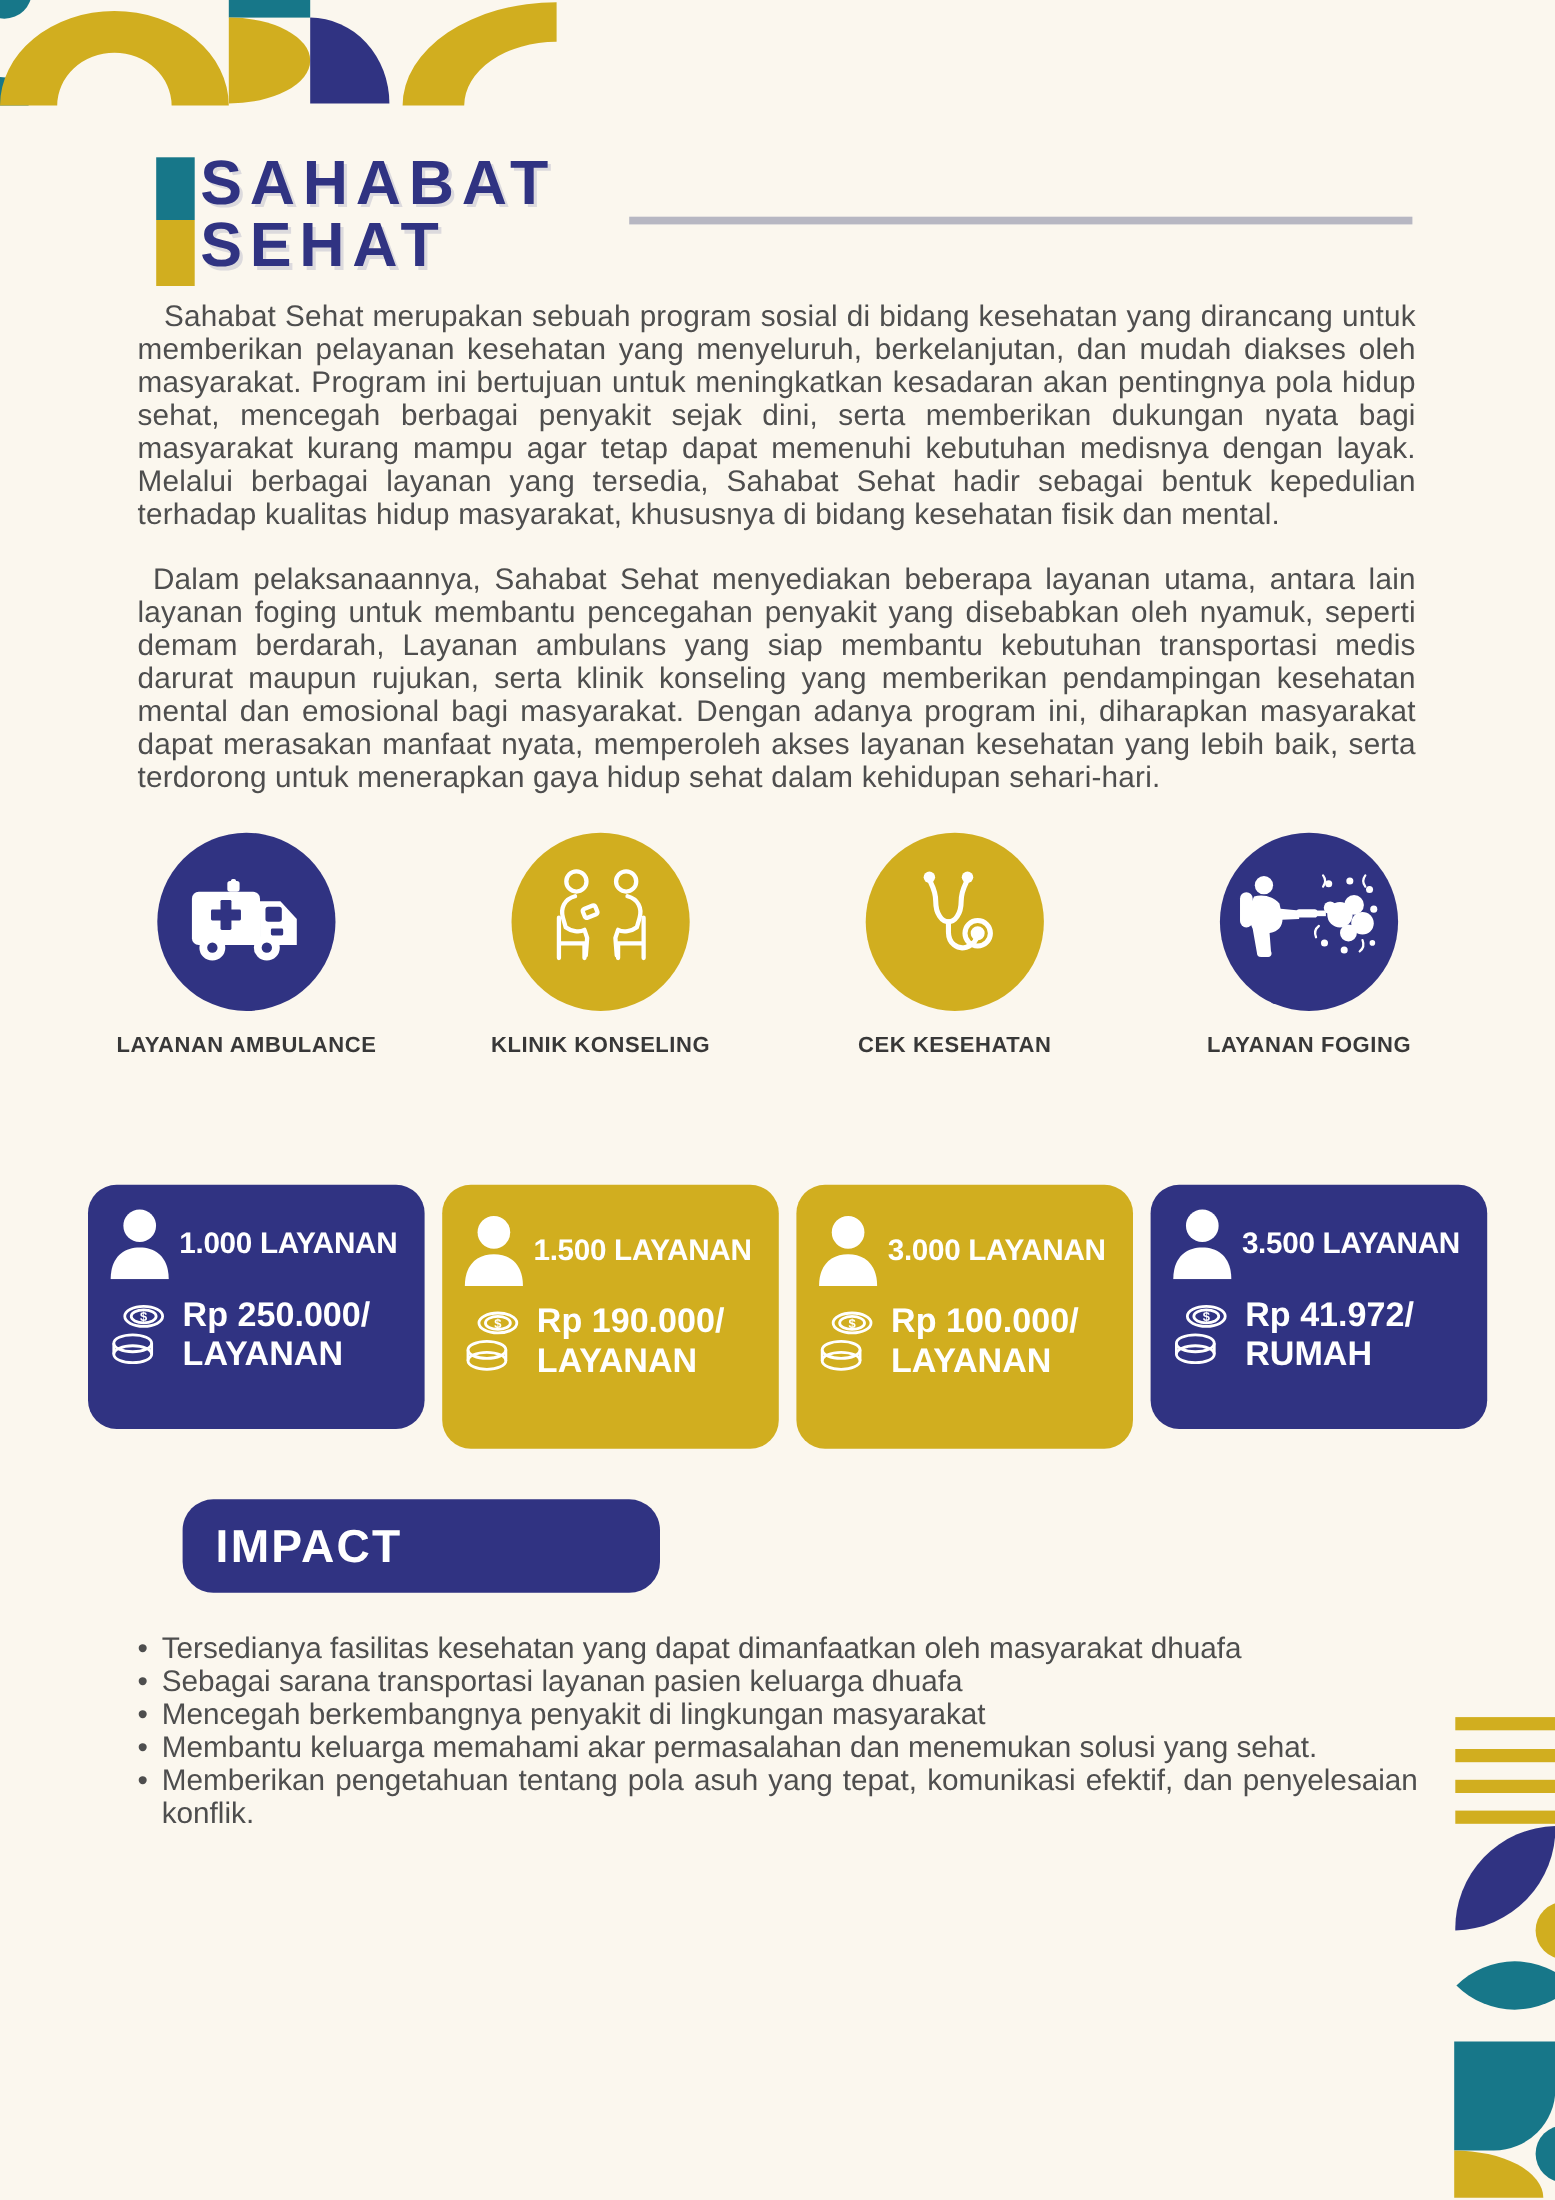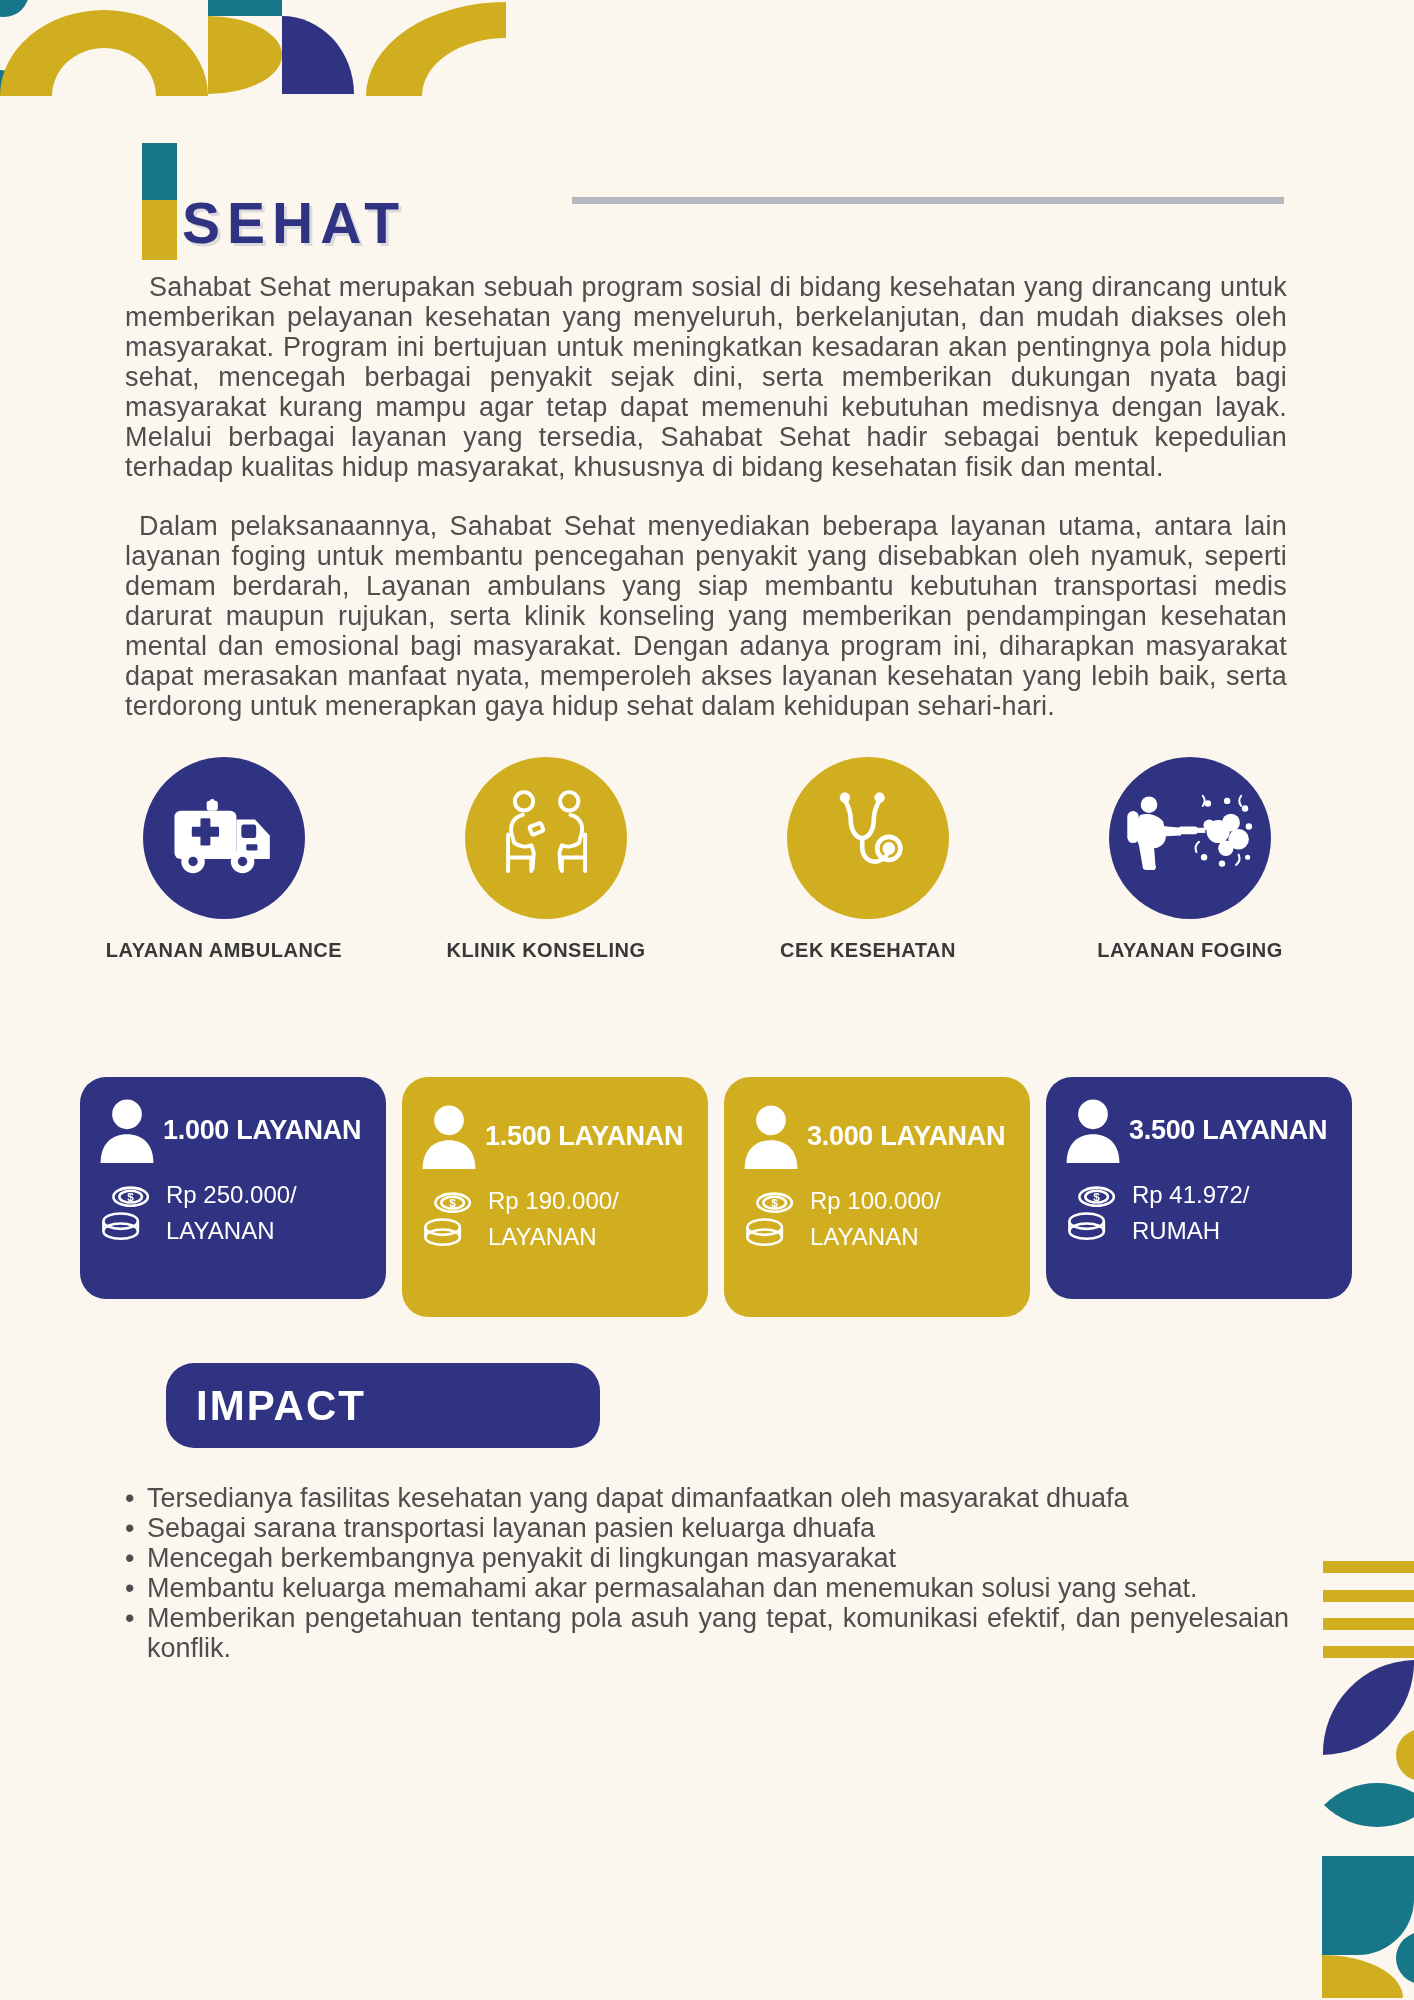--- a/index.html
+++ b/index.html
@@ -40,21 +40,21 @@
                    letter-spacing:0.5px;white-space:nowrap;}
 
   
   .cards{position:absolute;left:80px;top:1077px;width:1272px;display:flex;gap:16px;align-items:flex-start;}
   .card{flex:1;border-radius:26px;color:#fff;padding:20px 18px 16px 18px;}
   .card.navy{background:var(--navy);height:222px;}
   .card.yellow{background:var(--yellow);height:240px;padding-top:26px;}
   .card .row{display:flex;align-items:center;gap:7px;}
   .card .count{font-size:27px;font-weight:bold;letter-spacing:-0.3px;white-space:nowrap;}
   .card .row2{margin-top:14px;display:flex;align-items:center;gap:10px;}
-  .card .price{font-size:24px;font-weight:normal;line-height:36px;white-space:nowrap;}
+  .card .price{font-size:31px;font-weight:bold;line-height:36px;white-space:nowrap;}
 
   
   .impact-box{position:absolute;left:166px;top:1363px;width:434px;height:85px;background:var(--navy);
               border-radius:28px;display:flex;align-items:center;padding-left:30px;}
   .impact-box h2{color:#fff;font-size:42px;letter-spacing:2px;font-weight:bold;}
   .impact-list{position:absolute;left:147px;top:1483px;width:1142px;color:var(--ink);
                font-size:27px;line-height:30px;list-style:none;}
   .impact-list li{position:relative;padding-left:0;text-align:justify;}
   .impact-list li::before{content:"•";position:absolute;left:-22px;color:var(--ink);}
 
@@ -73,21 +73,21 @@
     <path d="M208 16 A74 39 0 0 1 208 94 Z" fill="#d1ae1f"></path>
     <path d="M282 94 L282 16 A72 78 0 0 1 354 94 Z" fill="#303382"></path>
     <path d="M366 96 A140 94 0 0 1 506 2 L506 38 A84 58 0 0 0 422 96 Z" fill="#d1ae1f"></path>
   </svg>
 
   <div class="accent-bar">
     <div class="t"></div>
     <div class="y"></div>
   </div>
   <h1 class="title">
-    <br>
+    <span>SAHABAT</span><br>
     <span>SEHAT</span>
   </h1>
   <div class="title-line"></div>
 
   <div class="intro">
     <p class="p1">Sahabat Sehat merupakan sebuah program sosial di bidang kesehatan yang dirancang untuk memberikan pelayanan kesehatan yang menyeluruh, berkelanjutan, dan mudah diakses oleh masyarakat. Program ini bertujuan untuk meningkatkan kesadaran akan pentingnya pola hidup sehat, mencegah berbagai penyakit sejak dini, serta memberikan dukungan nyata bagi masyarakat kurang mampu agar tetap dapat memenuhi kebutuhan medisnya dengan layak. Melalui berbagai layanan yang tersedia, Sahabat Sehat hadir sebagai bentuk kepedulian terhadap kualitas hidup masyarakat, khususnya di bidang kesehatan fisik dan mental.</p>
     <p class="p2">Dalam pelaksanaannya, Sahabat Sehat menyediakan beberapa layanan utama, antara lain layanan foging untuk membantu pencegahan penyakit yang disebabkan oleh nyamuk, seperti demam berdarah, Layanan ambulans yang siap membantu kebutuhan transportasi medis darurat maupun rujukan, serta klinik konseling yang memberikan pendampingan kesehatan mental dan emosional bagi masyarakat. Dengan adanya program ini, diharapkan masyarakat dapat merasakan manfaat nyata, memperoleh akses layanan kesehatan yang lebih baik, serta terdorong untuk menerapkan gaya hidup sehat dalam kehidupan sehari-hari.</p>
   </div>
 
   <div class="services">

